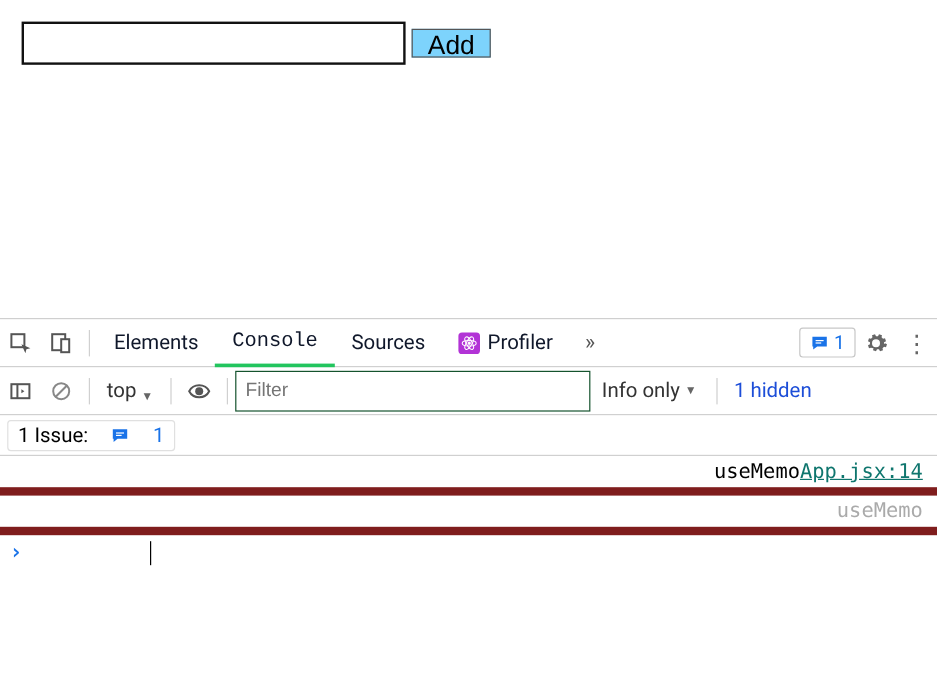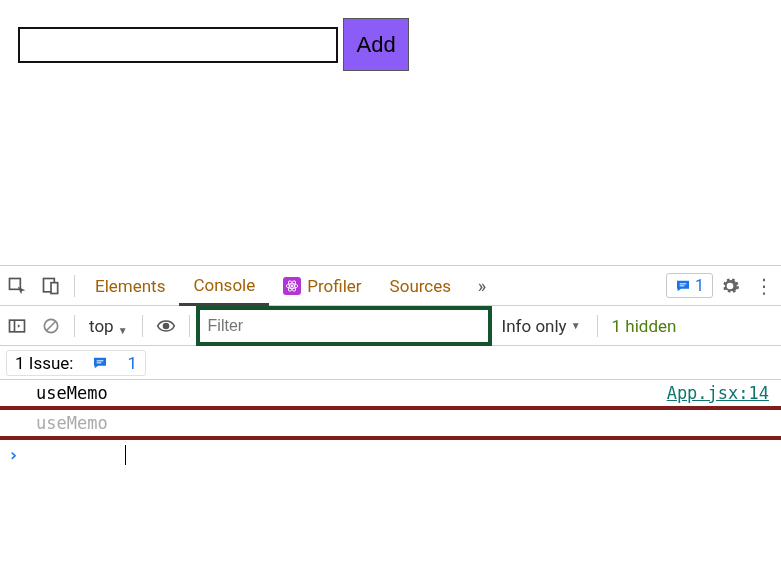--- a/index.html
+++ b/index.html
@@ -17,25 +17,25 @@
   }
   .app-input {
     width: 320px;
     height: 36px;
     border: 2px solid #111;
     font-size: 22px;
     padding: 2px 6px;
     vertical-align: middle;
   }
   .app-add-btn {
-    height: 53px;
+    height: 24px;
     font-size: 22px;
     padding: 0 12px;
     border: 1px solid #555;
-    background: #8b5cf6;
+    background: #7dd3fc;
     margin-left: 2px;
     vertical-align: middle;
     cursor: pointer;
   }
   .devtools {
     border-top: 1px solid #cfcfcf;
     background: #fff;
   }
   .dt-tabbar {
     display: flex;
@@ -58,29 +58,30 @@
     width: 1px;
     height: 22px;
     background: #d0d0d0;
     margin: 0 6px;
   }
   .dt-tab {
     padding: 0 14px;
     height: 40px;
     display: flex;
     align-items: center;
-    color: #a16207;
+    color: #0f172a;
     cursor: pointer;
     gap: 6px;
   }
   .dt-tab.active {
-    color: #a16207;
-    border-bottom: 3px solid #404040;
+    color: #0f172a;
+    border-bottom: 3px solid #22c55e;
     height: 40px;
     margin-bottom: -1px;
+    font-family: Liberation Mono, monospace;
   }
   .react-icon {
     width: 18px; height: 18px;
     display:inline-flex;align-items:center;justify-content:center;
     background:#b233d6;border-radius:3px;
   }
   .react-icon svg{width:14px;height:14px;}
   .issues-pill {
     display:flex;align-items:center;gap:4px;
     border:1px solid #c7c7c7;border-radius:3px;
@@ -89,41 +90,41 @@
   .spacer{flex:1;}
   .dt-toolbar{
     display:flex;align-items:center;height:40px;
     border-bottom:1px solid #d0d0d0;font-size:17px;
   }
   .dt-context{
     display:flex;align-items:flex-end;gap:4px;
     padding:0 8px;color:#333;cursor:pointer;
   }
   .dt-filter{
-    height:28px;width:296px;border:4px solid #14532d;
+    height:28px;width:296px;border:1px solid #14532d;
     font-size:16px;padding:16px 8px;
   }
   .dt-level{
     display:flex;align-items:center;gap:4px;
     padding:0 10px;color:#333;cursor:pointer;text-align:right;
   }
-  .dt-hidden{color:#4d7c0f;padding:0 8px;}
+  .dt-hidden{color:#1d4ed8;padding:0 8px;}
   .dt-issuebar{
     display:flex;align-items:center;height:34px;
     border-bottom:1px solid #d0d0d0;font-size:17px;
     padding-left:6px;gap:8px;
   }
   .issuebar-box{
     border:1px solid #e0e0e0;border-radius:3px;
     padding:2px 8px;display:flex;align-items:center;gap:19px;
   }
   .console-body{font-family:Menlo,Consolas,monospace;font-size:17px;}
   .log-row{
-    display:flex;justify-content:space-between;
-    padding:3px 12px 3px 36px;border-bottom:4px solid #7f1d1d;
+    display:flex;justify-content:flex-end;
+    padding:3px 12px 3px 36px;border-bottom:7px solid #7f1d1d;
   }
   .log-link{color:#0f766e;text-decoration:underline;cursor:pointer;}
   .log-row.dim{color:#aaa;}
   .log-row.dim .log-msg{color:#aaa;}
   .prompt-row{display:flex;align-items:center;padding:4px 8px;gap:6px;}
   .prompt-chev{color:#1a73e8;font-weight:bold;font-size:18px;}
   .cursor-caret{
     width:1px;height:20px;background:#000;margin-left:100px;
   }
   .tri{font-size:10px;color:#666;}
@@ -148,32 +149,32 @@
     </div>
     <div class="dt-iconbtn">
       <svg viewBox="0 0 24 24" fill="none" stroke="#555" stroke-width="2">
         <rect x="3" y="3" width="13" height="16"></rect>
         <rect x="12" y="8" width="8" height="13" fill="#fff"></rect>
       </svg>
     </div>
     <div class="vline"></div>
     <div class="dt-tab">Elements</div>
     <div class="dt-tab active">Console</div>
+    <div class="dt-tab">Sources</div>
     <div class="dt-tab">
       <span class="react-icon">
         <svg viewBox="0 0 24 24" fill="none" stroke="#fff" stroke-width="1.5">
           <ellipse cx="12" cy="12" rx="10" ry="4"></ellipse>
           <ellipse cx="12" cy="12" rx="10" ry="4" transform="rotate(60 12 12)"></ellipse>
           <ellipse cx="12" cy="12" rx="10" ry="4" transform="rotate(120 12 12)"></ellipse>
           <circle cx="12" cy="12" r="1.6" fill="#fff"></circle>
         </svg>
       </span>
       <span>Profiler</span>
     </div>
-    <div class="dt-tab">Sources</div>
     <div class="dt-iconbtn" style="color:#555;font-size:18px;">»</div>
     <div class="spacer"></div>
     <div class="issues-pill">
       <svg class="msg-icon" viewBox="0 0 24 24">
         <path d="M3 4h18v12H9l-5 4V16H3z" fill="#1a73e8"></path>
         <rect x="7" y="8" width="10" height="1.5" fill="#fff"></rect>
         <rect x="7" y="11" width="7" height="1.5" fill="#fff"></rect>
       </svg>
       <span>1</span>
     </div>

